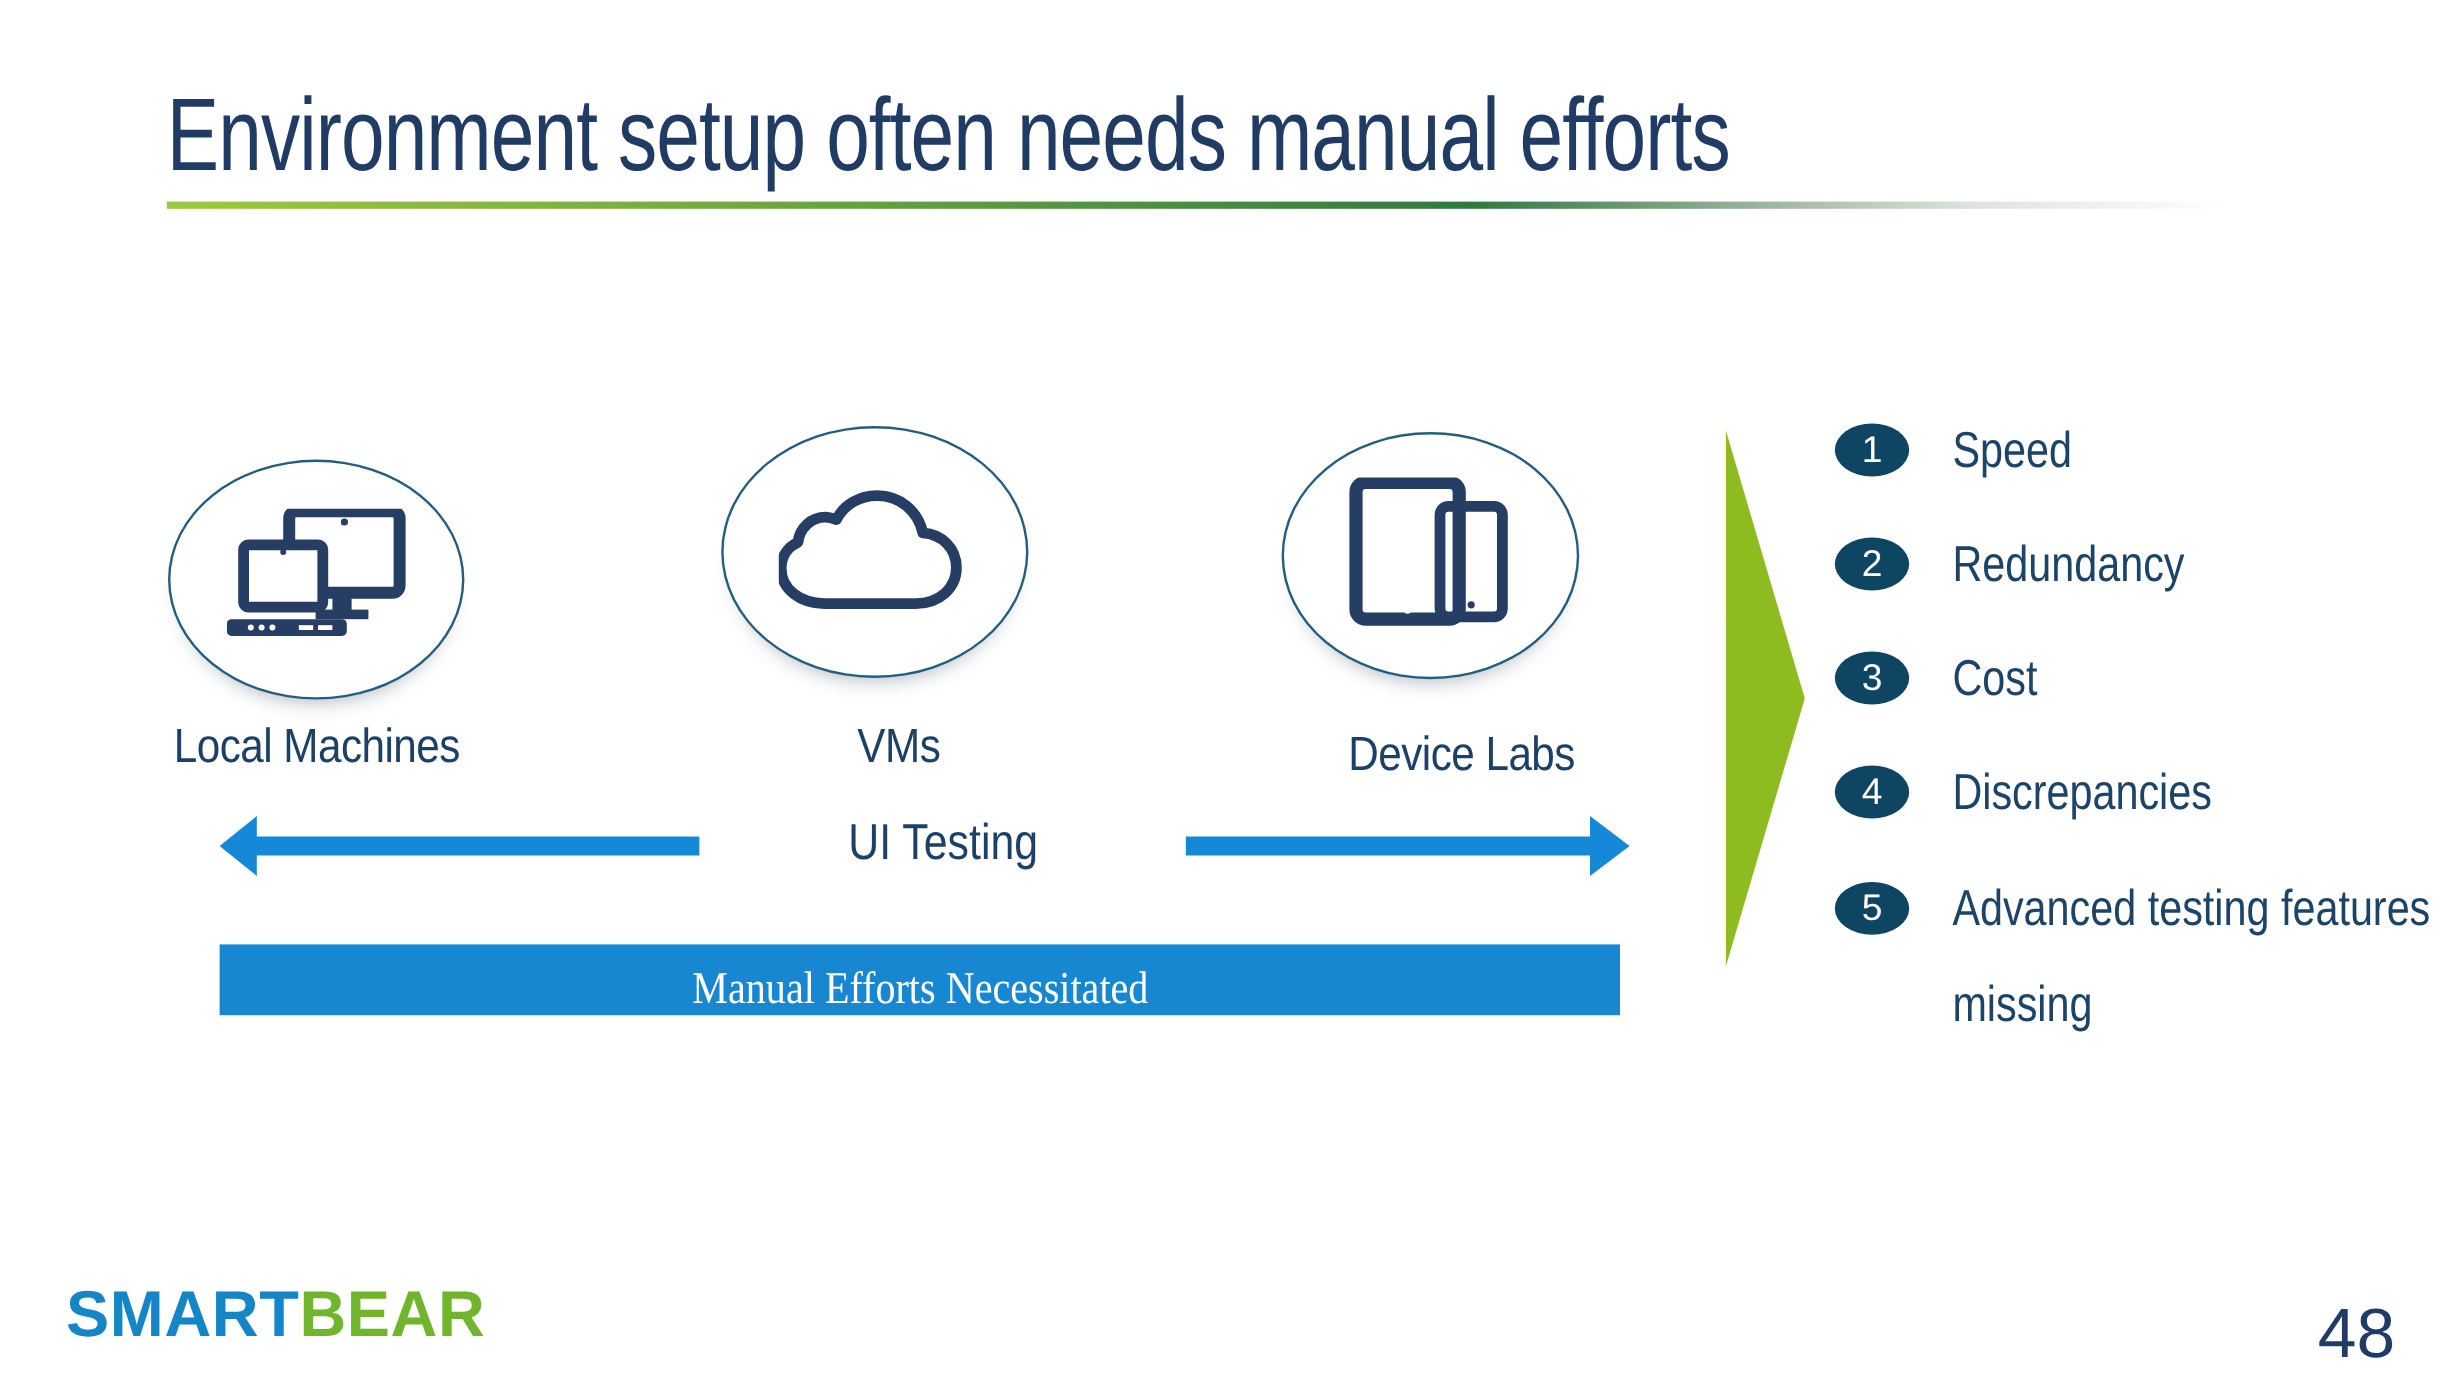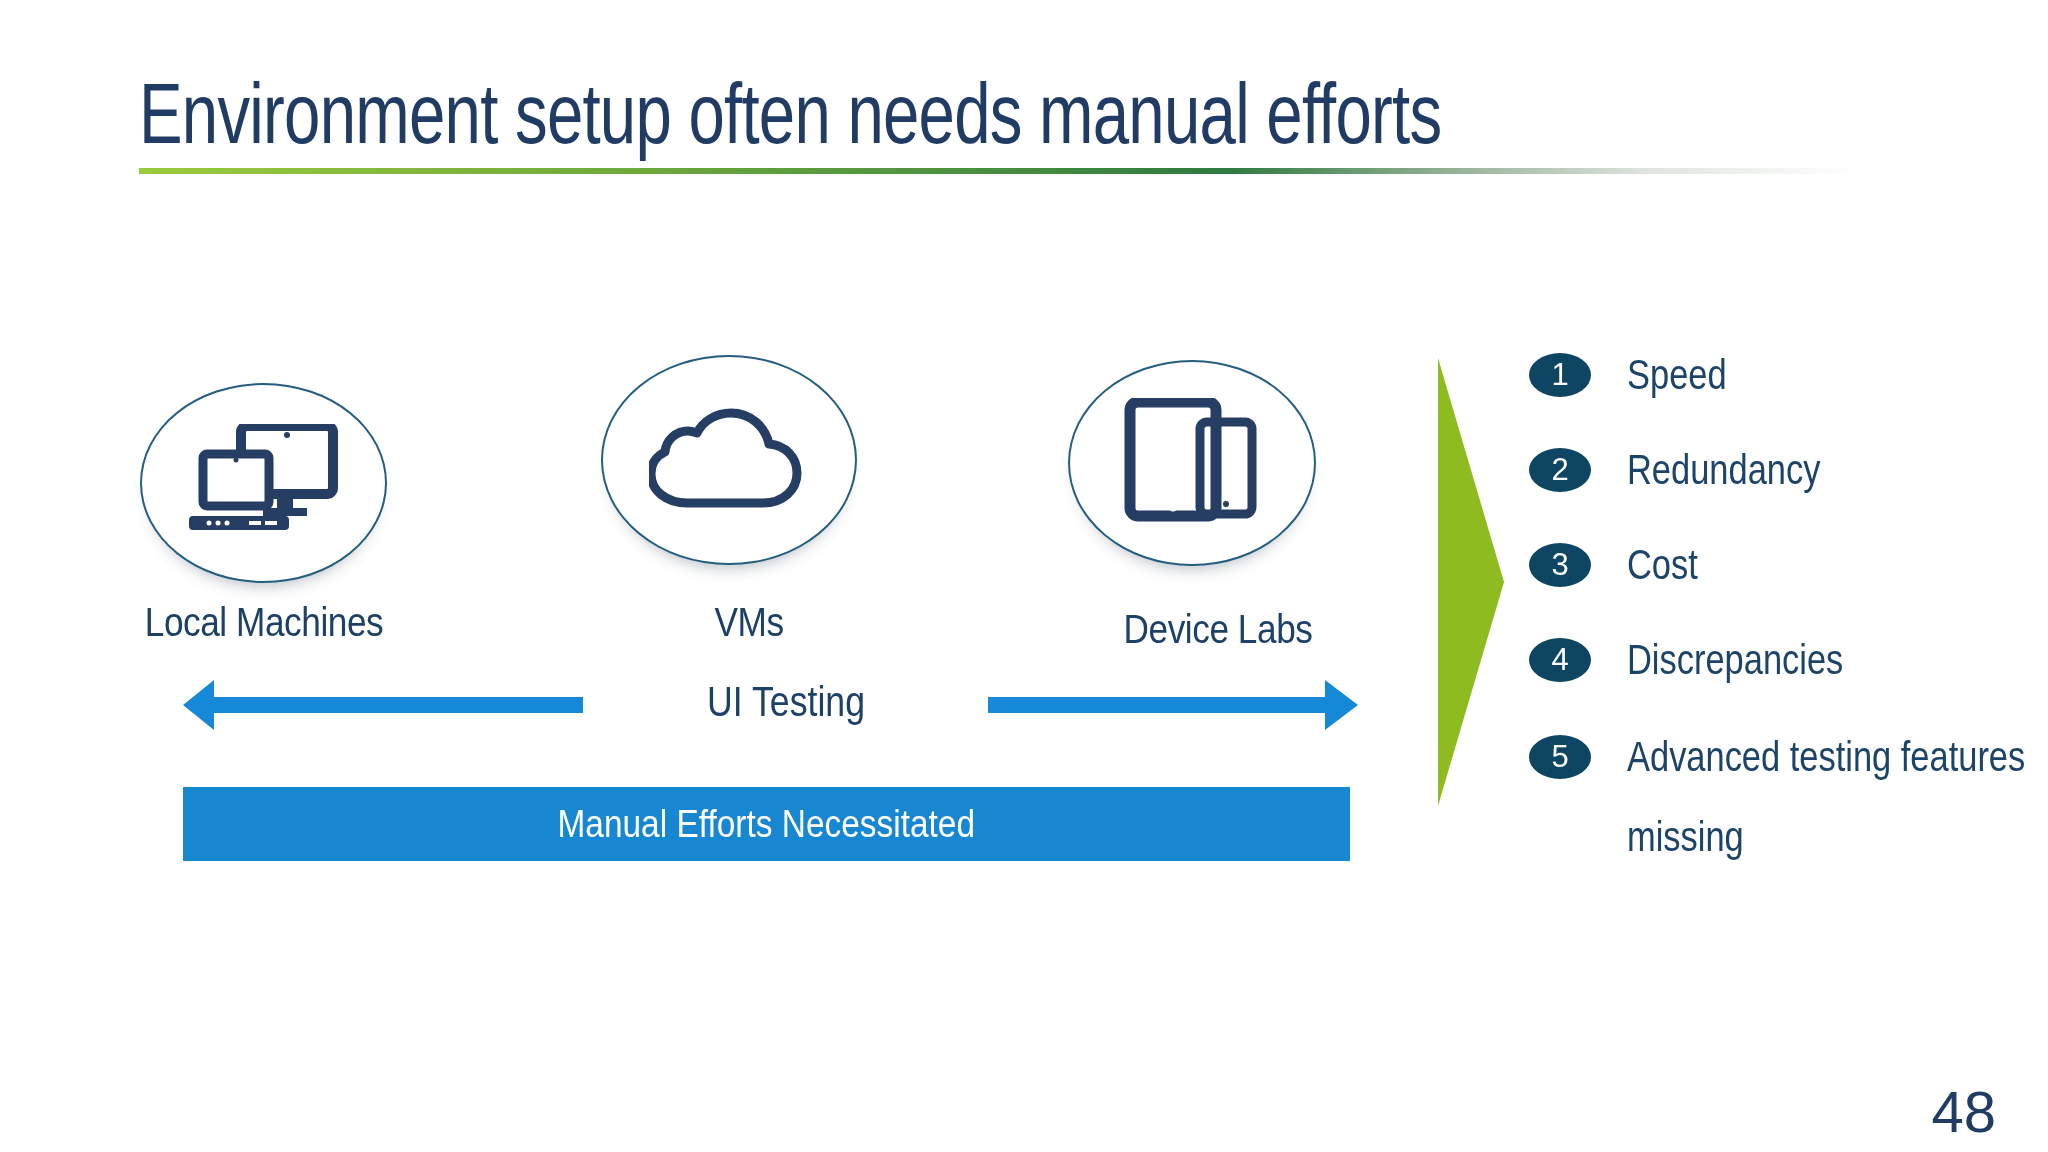--- a/index.html
+++ b/index.html
@@ -16,22 +16,22 @@
   .bubble svg{display:block;}
 
   .mach-label{position:absolute;font-size:40px;color:#1d4066;white-space:nowrap;
               transform:translateX(-50%) scaleX(0.88);letter-spacing:-0.5px;}
 
   .uitesting{position:absolute;font-size:42px;color:#1d4066;white-space:nowrap;
              transform:translateX(-50%) scaleX(0.85);}
 
   .arrow{position:absolute;}
 
-  .banner{position:absolute;left:183px;top:787px;width:1167px;height:74px;background:#1787d2;
-          display:flex;align-items:center;justify-content:center;}
+  .banner{position:absolute;left:183px;top:787px;width:1167px;height:59px;background:#1787d2;
+          display:flex;align-items:flex-end;justify-content:center;font-family:Liberation Serif, serif;}
   .banner span{font-size:38px;color:#ffffff;white-space:nowrap;transform:scaleX(0.88);letter-spacing:0;}
 
   .green-arrow{position:absolute;left:1438px;top:358px;}
 
   .benefit-badge{position:absolute;left:1529px;width:62px;height:44px;border-radius:50%;background:#0e4563;
           color:#ffffff;font-size:31px;display:flex;align-items:center;justify-content:center;}
   .benefit-label{position:absolute;left:1627px;width:505px;font-size:42px;color:#1c4468;line-height:80px;
           transform:scaleX(0.82);transform-origin:left top;}
 
   .logo{position:absolute;left:55px;top:1064px;font-size:54px;font-weight:bold;letter-spacing:0.5px;white-space:nowrap;}
@@ -124,15 +124,18 @@
   <div class="benefit-badge" style="top:638px;">
       <span>4</span>
     </div>
   <div class="benefit-label" style="top:620px;">Discrepancies</div>
 
   <div class="benefit-badge" style="top:735px;">
       <span>5</span>
     </div>
   <div class="benefit-label" style="top:717px;">Advanced testing features missing</div>
 
+  <div class="logo">
+    <span class="p1">SMART</span><span class="p2">BEAR</span>
+  </div>
   <div class="pagenum">48</div>
 
 </div>
 
 </body></html>

